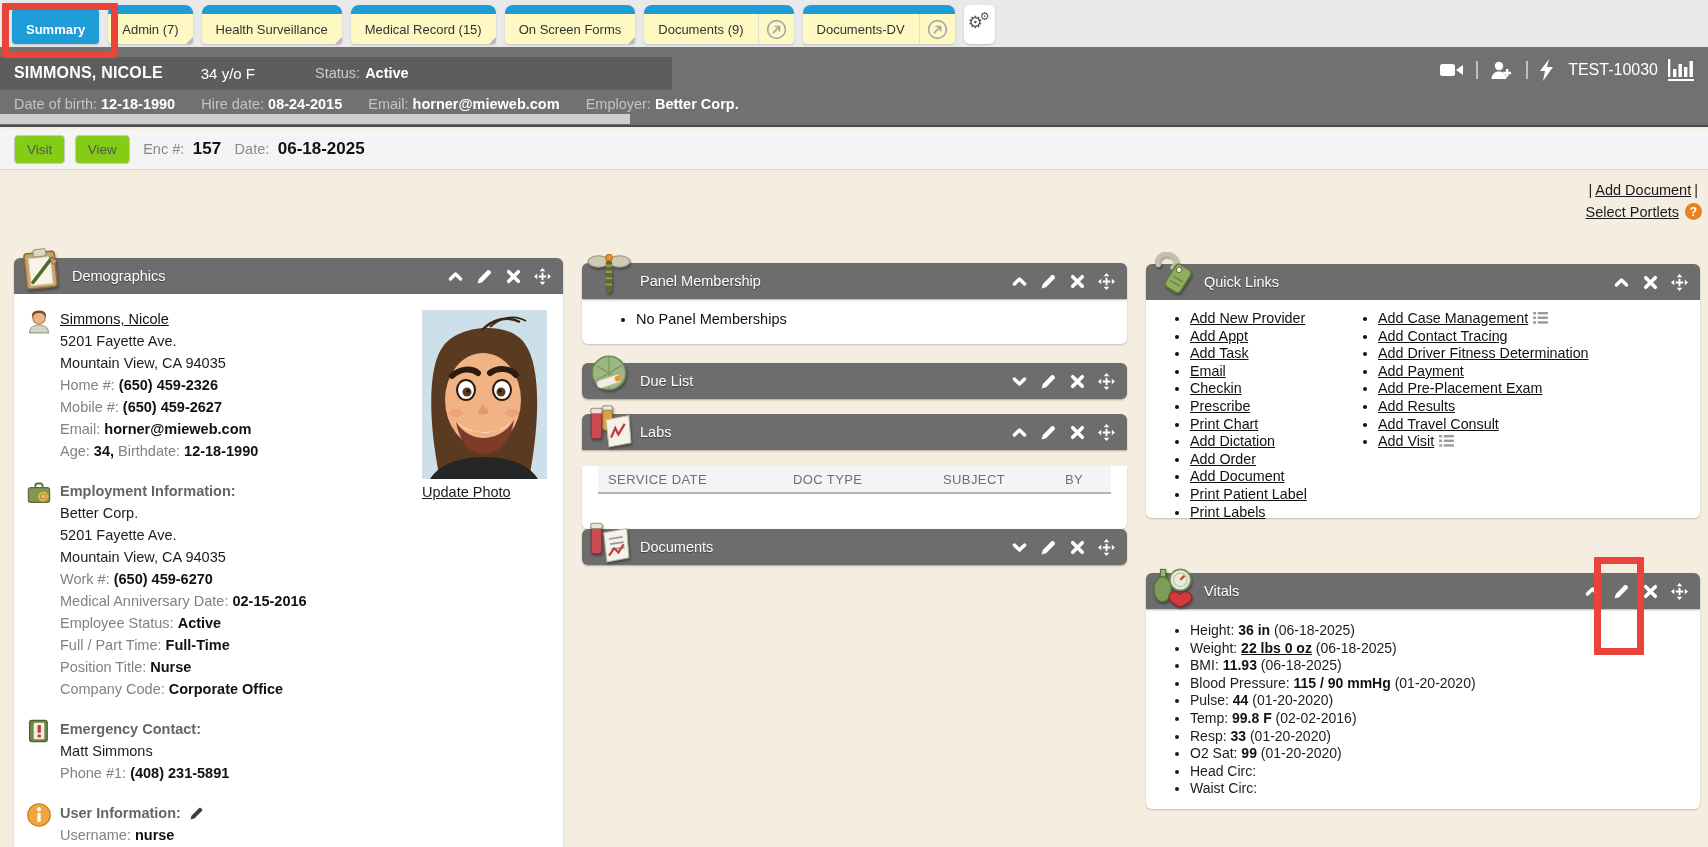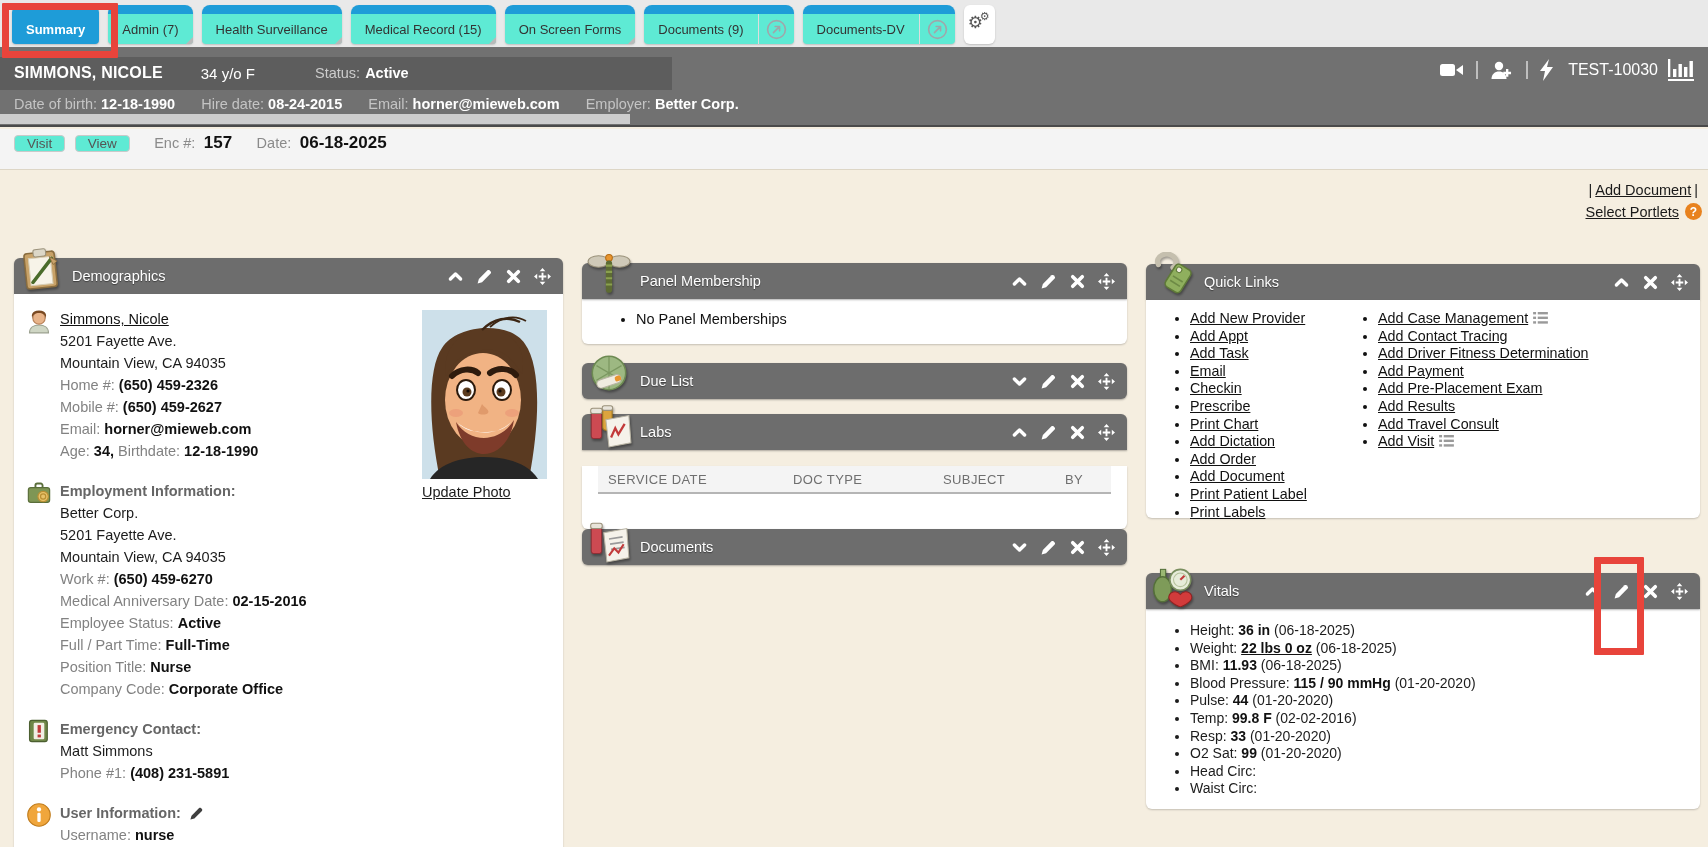--- a/index.html
+++ b/index.html
@@ -2,21 +2,21 @@
 <html><head>
 <meta charset="utf-8">
 <style>
   html,body{margin:0;padding:0;background:#fff;}
   *{box-sizing:border-box;}
   .screen{position:relative;width:1708px;height:847px;overflow:hidden;
     font-family:"Liberation Sans",sans-serif;background:#f5eee0;}
 
   
   .tabbar{position:absolute;left:0;top:0;width:1708px;height:47px;background:#e9e9e9;display:flex;align-items:flex-start;padding-left:12px;}
-  .tab{margin-top:5px;margin-right:9px;height:39px;background:#5eead4;border-top:9px solid #1e9cd8;
+  .tab{margin-top:5px;margin-right:9px;height:39px;background:#fef9c3;border-top:9px solid #1e9cd8;
     border-radius:8px 8px 4px 4px;display:flex;align-items:center;position:relative;
     box-shadow:0 1px 2px rgba(0,0,0,.18);cursor:pointer;}
   .tab-label{padding:0 14px;font-size:13px;color:#333;white-space:nowrap;}
   .tab.active{background:#1e9cd8;border-top-color:#1e9cd8;}
   .tab.active .tab-label{color:#fff;font-weight:bold;}
   .tab.fold::after{content:"";position:absolute;right:0;bottom:0;width:0;height:0;
     border-left:7px solid transparent;border-bottom:7px solid #b9b9b9;border-radius:0 0 3px 0;}
   .tab-ext{border-left:1px solid #ddd;height:100%;display:flex;align-items:center;padding:0 7px;}
   .tab-ext svg{width:21px;height:21px;}
   .gearbtn{margin-top:5px;height:39px;width:31px;background:#fff;border:none;border-radius:6px;
@@ -37,24 +37,24 @@
   .pt-field .lbl{color:#c4c4c4;}
   .pt-field .val{font-weight:bold;margin-left:4px;}
   .pt-icons{position:absolute;right:14px;top:12px;display:flex;align-items:center;z-index:2;}
   .pt-icons svg{display:block;}
   .pt-sep{width:2px;height:18px;background:rgba(255,255,255,.55);margin:0 12px;}
   .pt-chartid{color:#fff;font-size:16px;margin:0 10px 0 14px;}
   .hscroll{position:absolute;left:0;top:67px;width:630px;height:10px;background:#cdcdcd;z-index:1;}
 
   
   .encbar{position:absolute;left:0;top:129px;width:1708px;height:41px;background:#f4f4f4;border-bottom:1px solid #ddd6c6;}
-  .encbtn{display:inline-block;margin:6px 0 0 0;padding:0 12px;background:#5eead4;border:1px solid #c9c9c9;
+  .encbtn{display:inline-block;margin:6px 0 0 0;padding:6px 12px;background:#84cc16;border:1px solid #c9c9c9;
     border-radius:4px;font-size:13.5px;color:#555;font-family:inherit;cursor:pointer;}
   .encbtn+ .encbtn{margin-left:5px;}
-  .enc-lbl{font-size:14.5px;color:#8a8a8a;margin-left:20px;}
+  .enc-lbl{font-size:14.5px;color:#8a8a8a;margin-left:9px;}
   .enc-val{font-size:17px;color:#111;font-weight:bold;margin-left:4px;}
 
   
   .content{position:absolute;left:0;top:170px;width:1708px;height:677px;}
   .top-actions{position:absolute;right:6px;top:12px;font-size:14.5px;color:#1a1a1a;z-index:3;}
   .top-actions a{color:#1a1a1a;text-decoration:underline;cursor:pointer;}
   .top-actions .pipe{text-decoration:none;margin:0 3px;}
   .row2a{margin-top:5px;display:flex;align-items:center;justify-content:flex-end;}
   .helpdot{display:inline-flex;width:17px;height:17px;border-radius:50%;background:#e8821e;color:#fff;
     font-size:12px;font-weight:bold;align-items:center;justify-content:center;margin-left:6px;cursor:pointer;}

